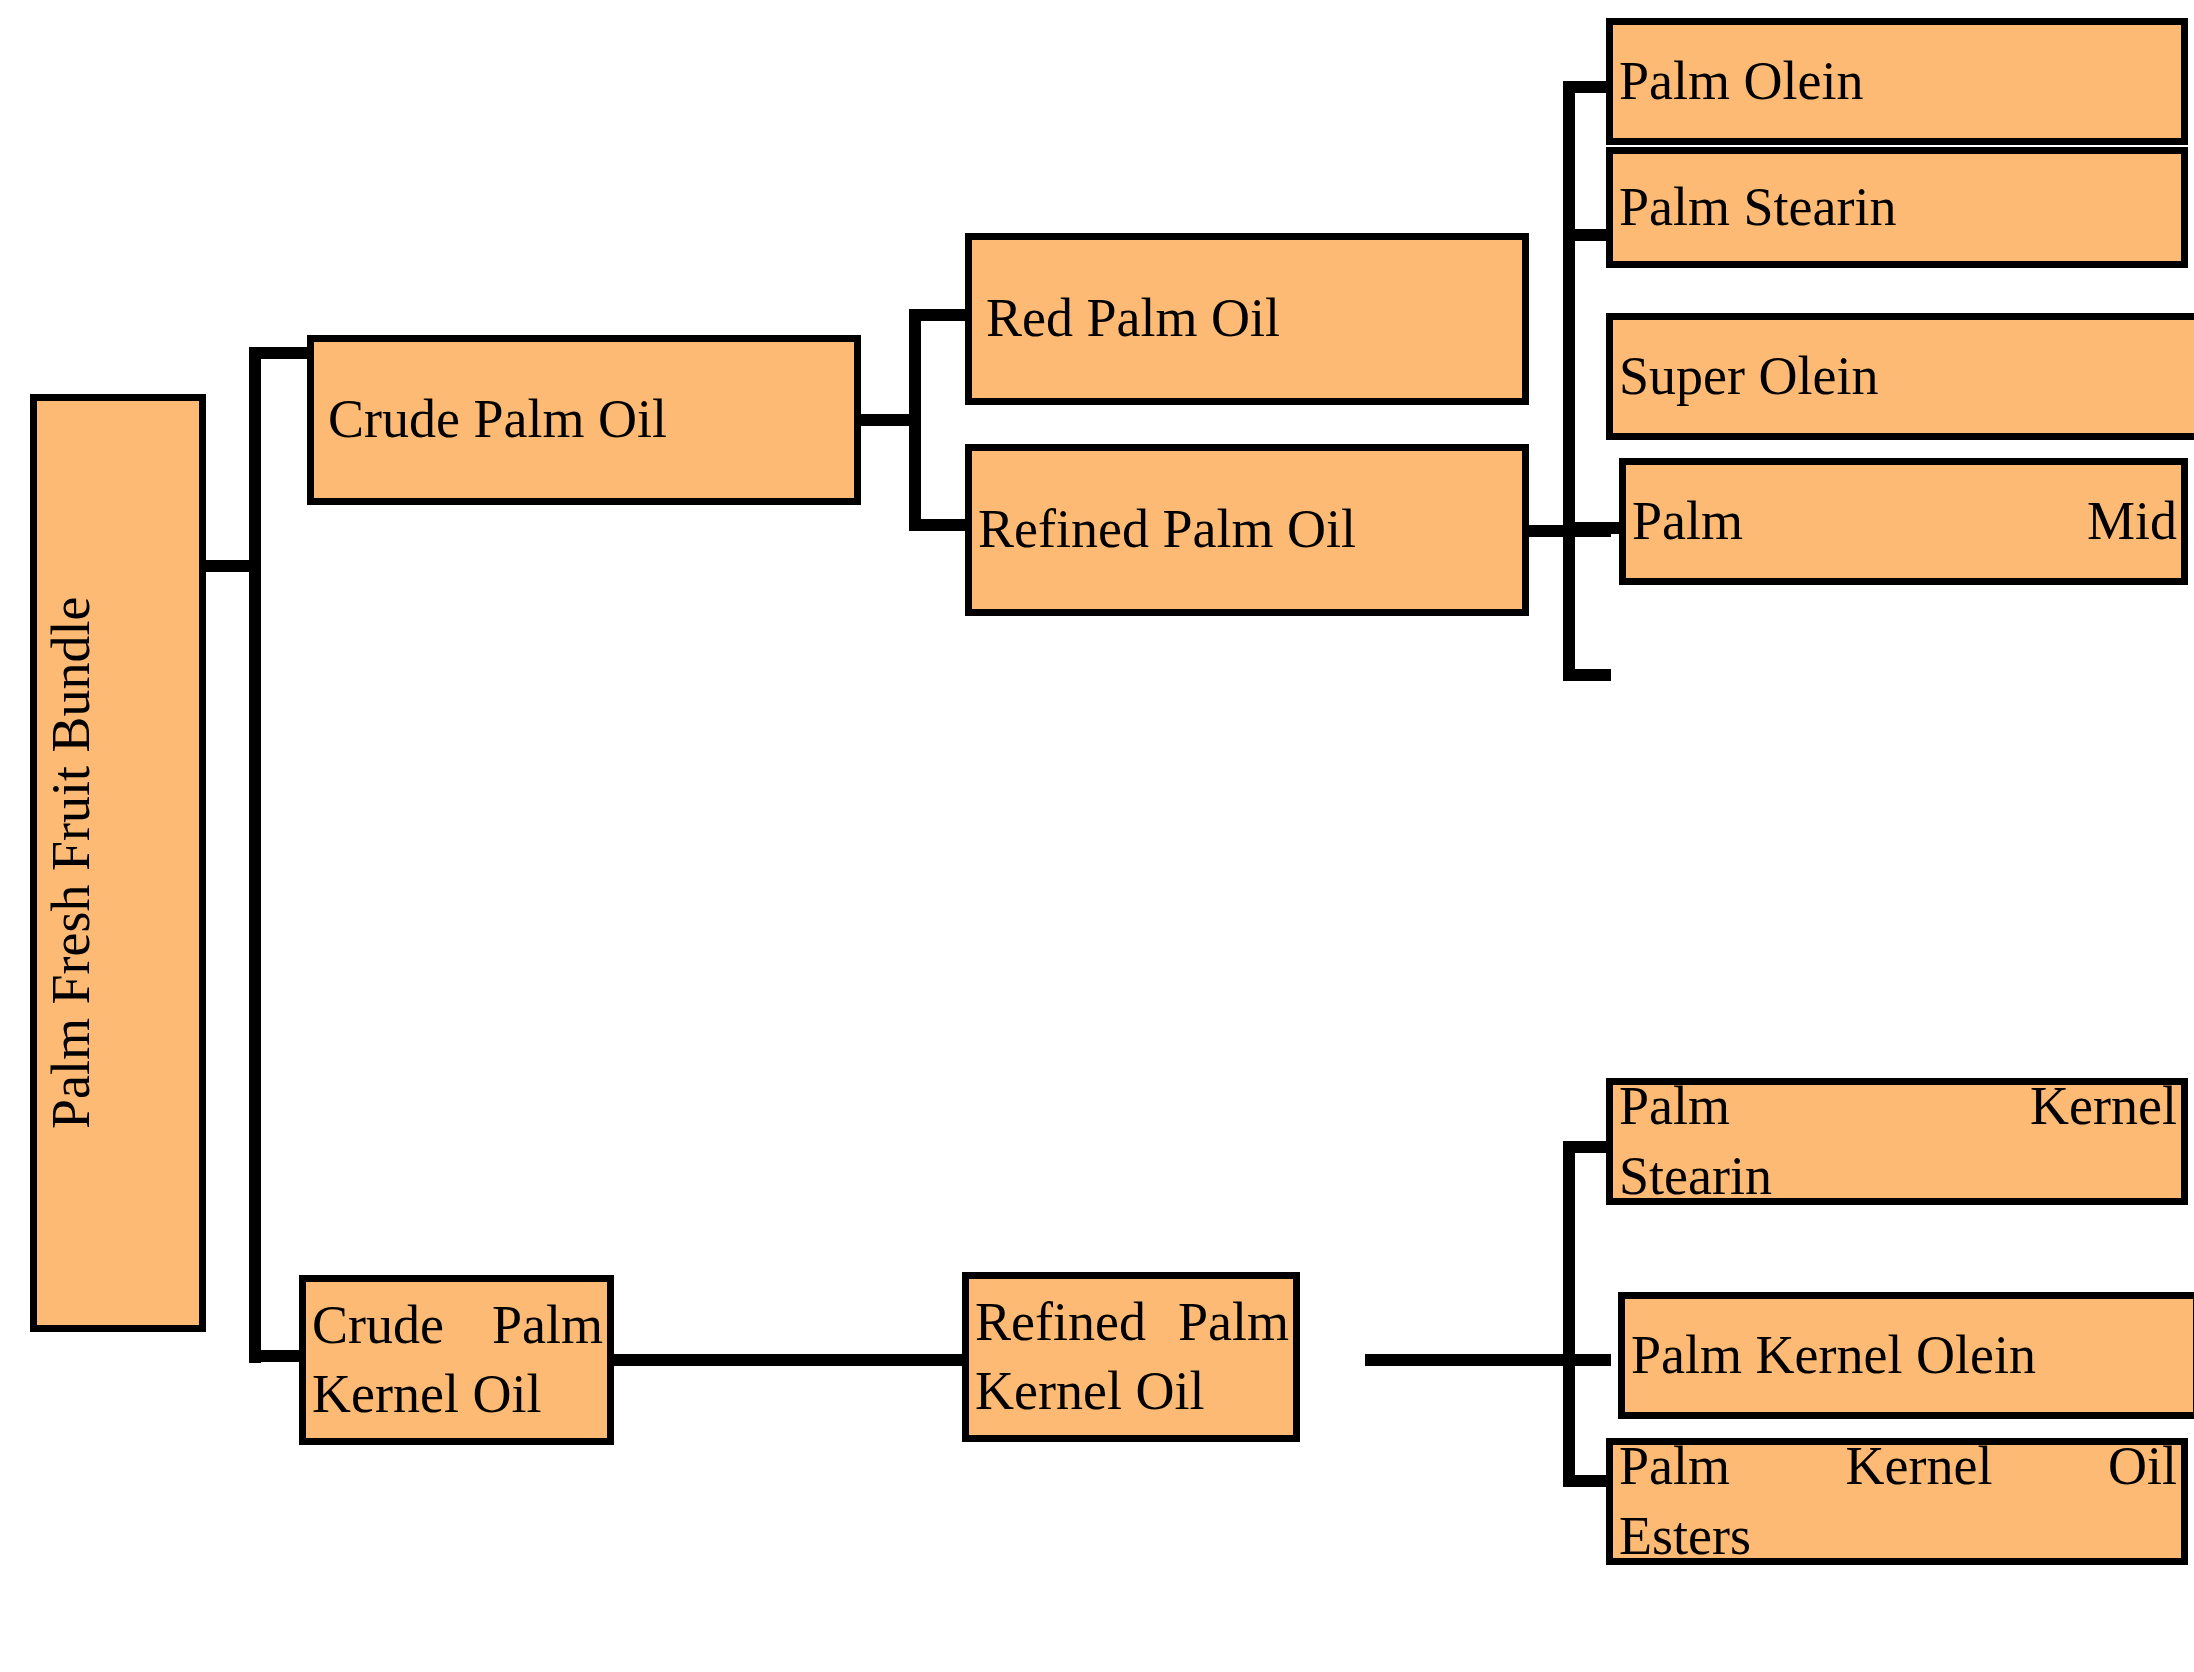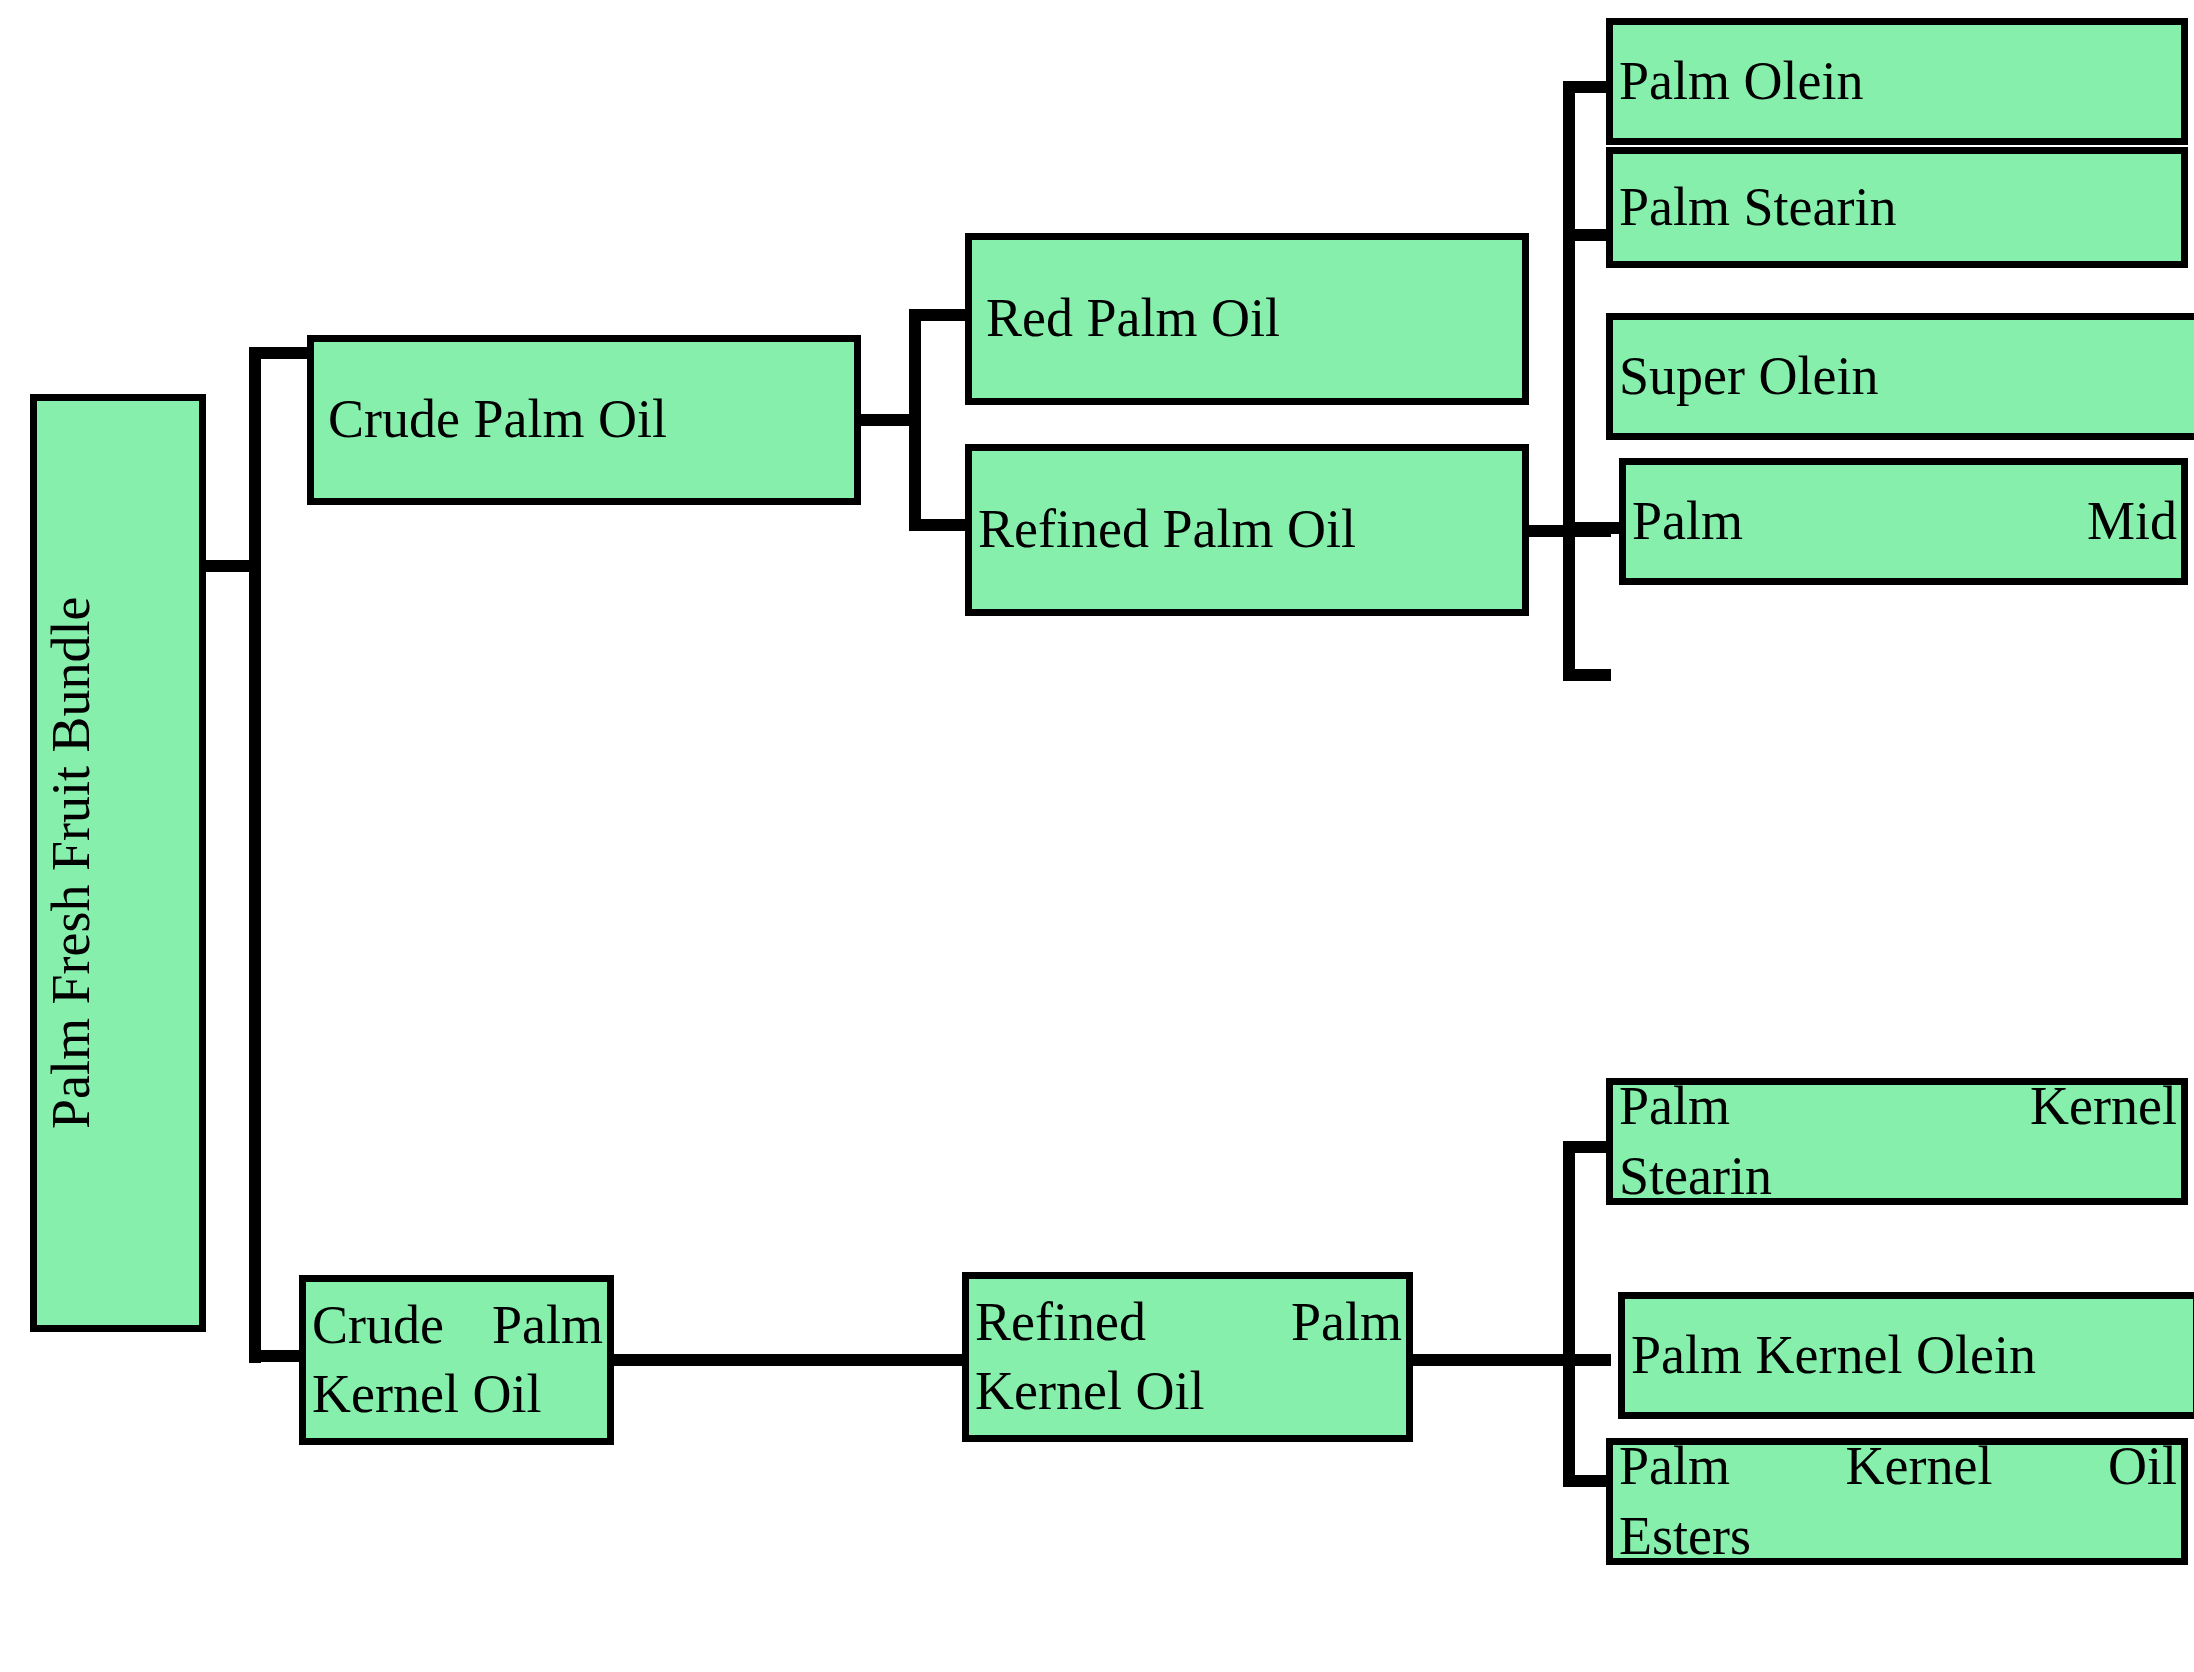--- a/index.html
+++ b/index.html
@@ -9,21 +9,21 @@
     width:2195px;
     height:1672px;
     background:#ffffff;
     font-family:"Liberation Serif","DejaVu Serif",serif;
     overflow:hidden;
   }
   .node{
     position:absolute;
     box-sizing:border-box;
     border:7px solid #000000;
-    background:#86efac;
+    background:#fdba74;
     display:flex;
     align-items:center;
     z-index:3;
   }
   .node .label{
     display:block;
     width:100%;
     color:#000000;
     font-size:54px;
     line-height:1.28;
@@ -122,18 +122,18 @@
   </div>
 
   <div class="node just" style="left:1606px;top:1438px;width:582px;height:127px;">
     <span class="label"><span>Palm      Kernel      Oil</span><span class="lastline">Esters</span></span>
   </div>
 
   <div class="node just" style="left:299px;top:1275px;width:315px;height:170px;">
     <span class="label"><span>Crude                 Palm</span><span class="lastline">Kernel Oil</span></span>
   </div>
 
-  <div class="node just" style="left:962px;top:1272px;width:451px;height:170px;">
+  <div class="node just" style="left:962px;top:1272px;width:338px;height:170px;">
     <span class="label"><span>Refined                Palm</span><span class="lastline">Kernel Oil</span></span>
   </div>
 
 </div>
 
 
 </body></html>

